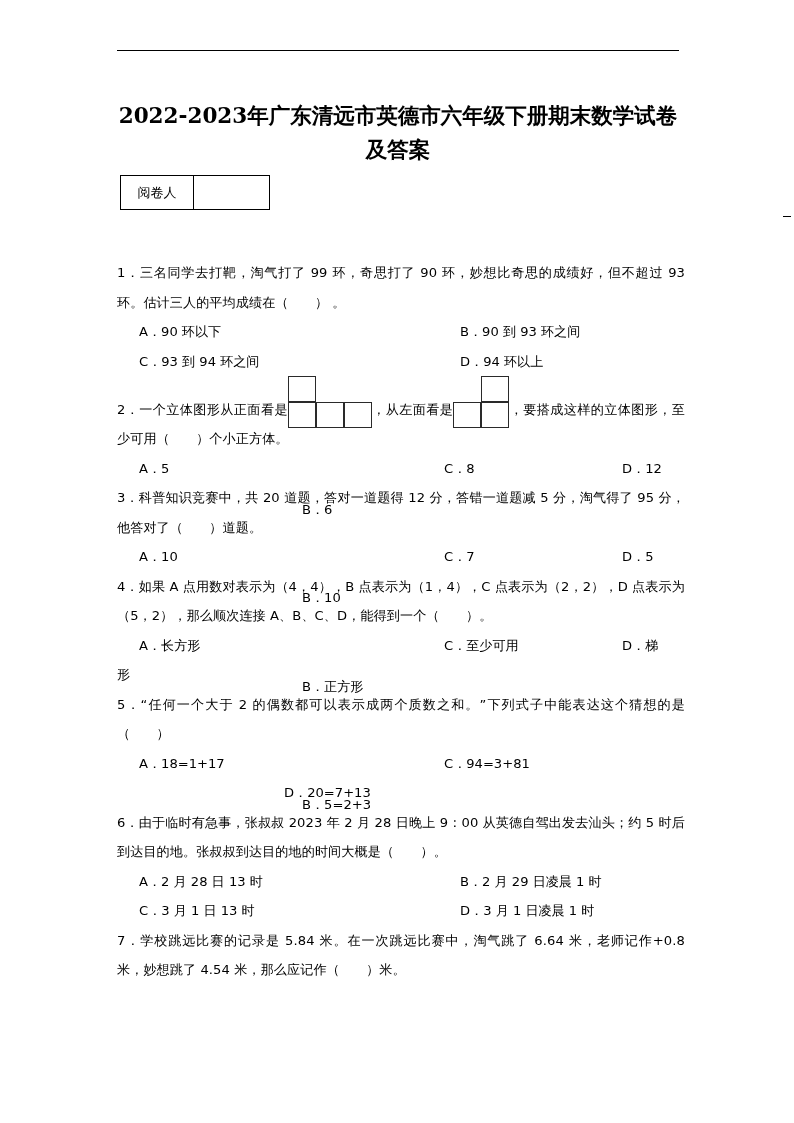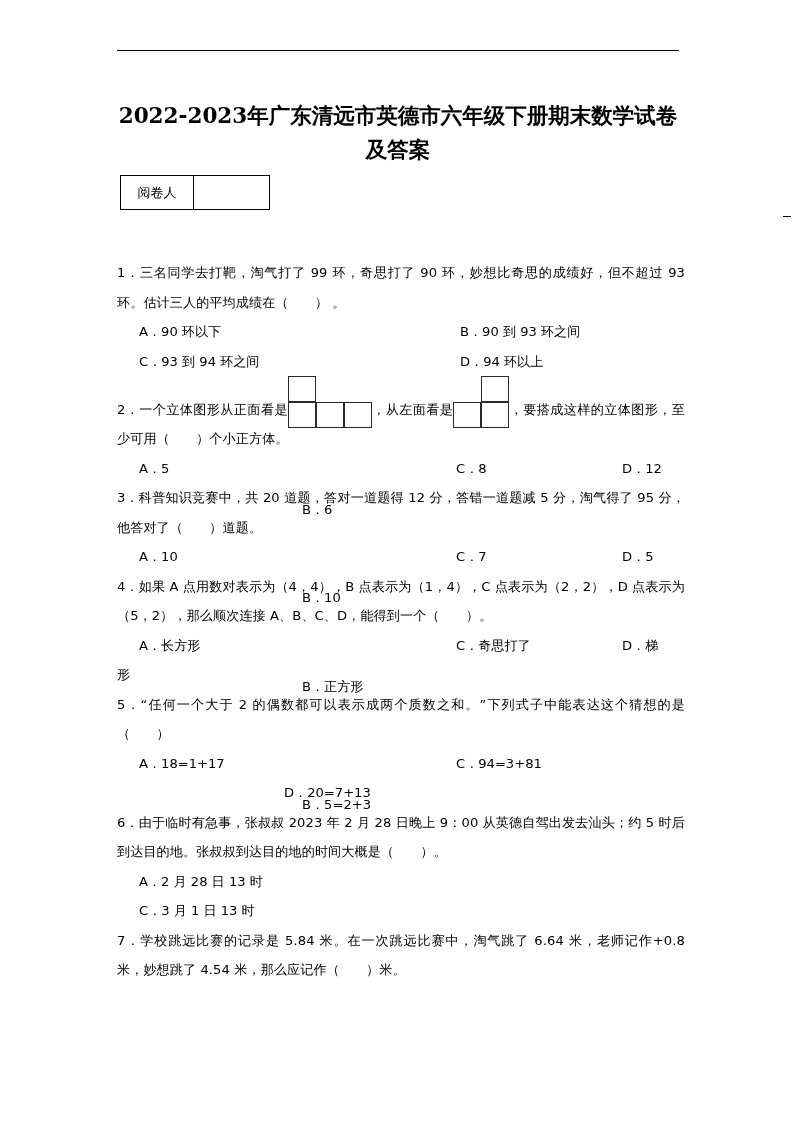--- a/index.html
+++ b/index.html
@@ -107,21 +107,21 @@
     line-height: 29.5px;
     font-family: "DejaVu Sans", "Liberation Sans", sans-serif;
   }
   .opt {
     position: absolute;
     white-space: nowrap;
   }
   
   .c1 { left: 22px; }
   .c2 { left: 185px; margin-top: 41px; }
-  .c3 { left: 339px; text-align: right; }
+  .c3 { left: 327px; text-align: right; }
   .c4 { left: 505px; }
   
   .h1 { left: 22px; }
   .h2 { left: 307px; margin-left: 36px; }
   
   .mid { left: 167px; }
 
   .wrapline {
     font-size: 13.1px;
     line-height: 29.5px;
@@ -198,39 +198,41 @@
       <span class="opt c1">A．10</span>
       <span class="opt c2">B．10</span>
       <span class="opt c3">C．7</span>
       <span class="opt c4">D．5</span>
     </div>
 
     <div class="q qtext">4．如果 A 点用数对表示为（4，4），B 点表示为（1，4），C 点表示为（2，2），D 点表示为（5，2），那么顺次连接 A、B、C、D，能得到一个（　　）。</div>
     <div class="opts">
       <span class="opt c1">A．长方形</span>
       <span class="opt c2">B．正方形</span>
-      <span class="opt c3">C．奇思打了</span>
+      <span class="opt c3">C．至少可用</span>
       <span class="opt c4">D．梯</span>
     </div>
     <div class="wrapline">形</div>
 
     <div class="q qtext">5．“任何一个大于 2 的偶数都可以表示成两个质数之和。”下列式子中能表达这个猜想的是（　　）</div>
     <div class="opts">
       <span class="opt c1">A．18=1+17</span>
       <span class="opt c2">B．5=2+3</span>
       <span class="opt c3">C．94=3+81</span>
     </div>
     <div class="opts">
       <span class="opt mid">D．20=7+13</span>
     </div>
 
     <div class="q qtext">6．由于临时有急事，张叔叔 2023 年 2 月 28 日晚上 9：00 从英德自驾出发去汕头；约 5 时后到达目的地。张叔叔到达目的地的时间大概是（　　）。</div>
     <div class="opts">
       <span class="opt h1">A．2 月 28 日 13 时</span>
+      <span class="opt h2">B．2 月 29 日凌晨 1 时</span>
     </div>
     <div class="opts">
       <span class="opt h1">C．3 月 1 日 13 时</span>
+      <span class="opt h2">D．3 月 1 日凌晨 1 时</span>
     </div>
 
     <div class="q qtext">7．学校跳远比赛的记录是 5.84 米。在一次跳远比赛中，淘气跳了 6.64 米，老师记作+0.8 米，妙想跳了 4.54 米，那么应记作（　　）米。</div>
 
   </div>
 </div>
 
 </body></html>

